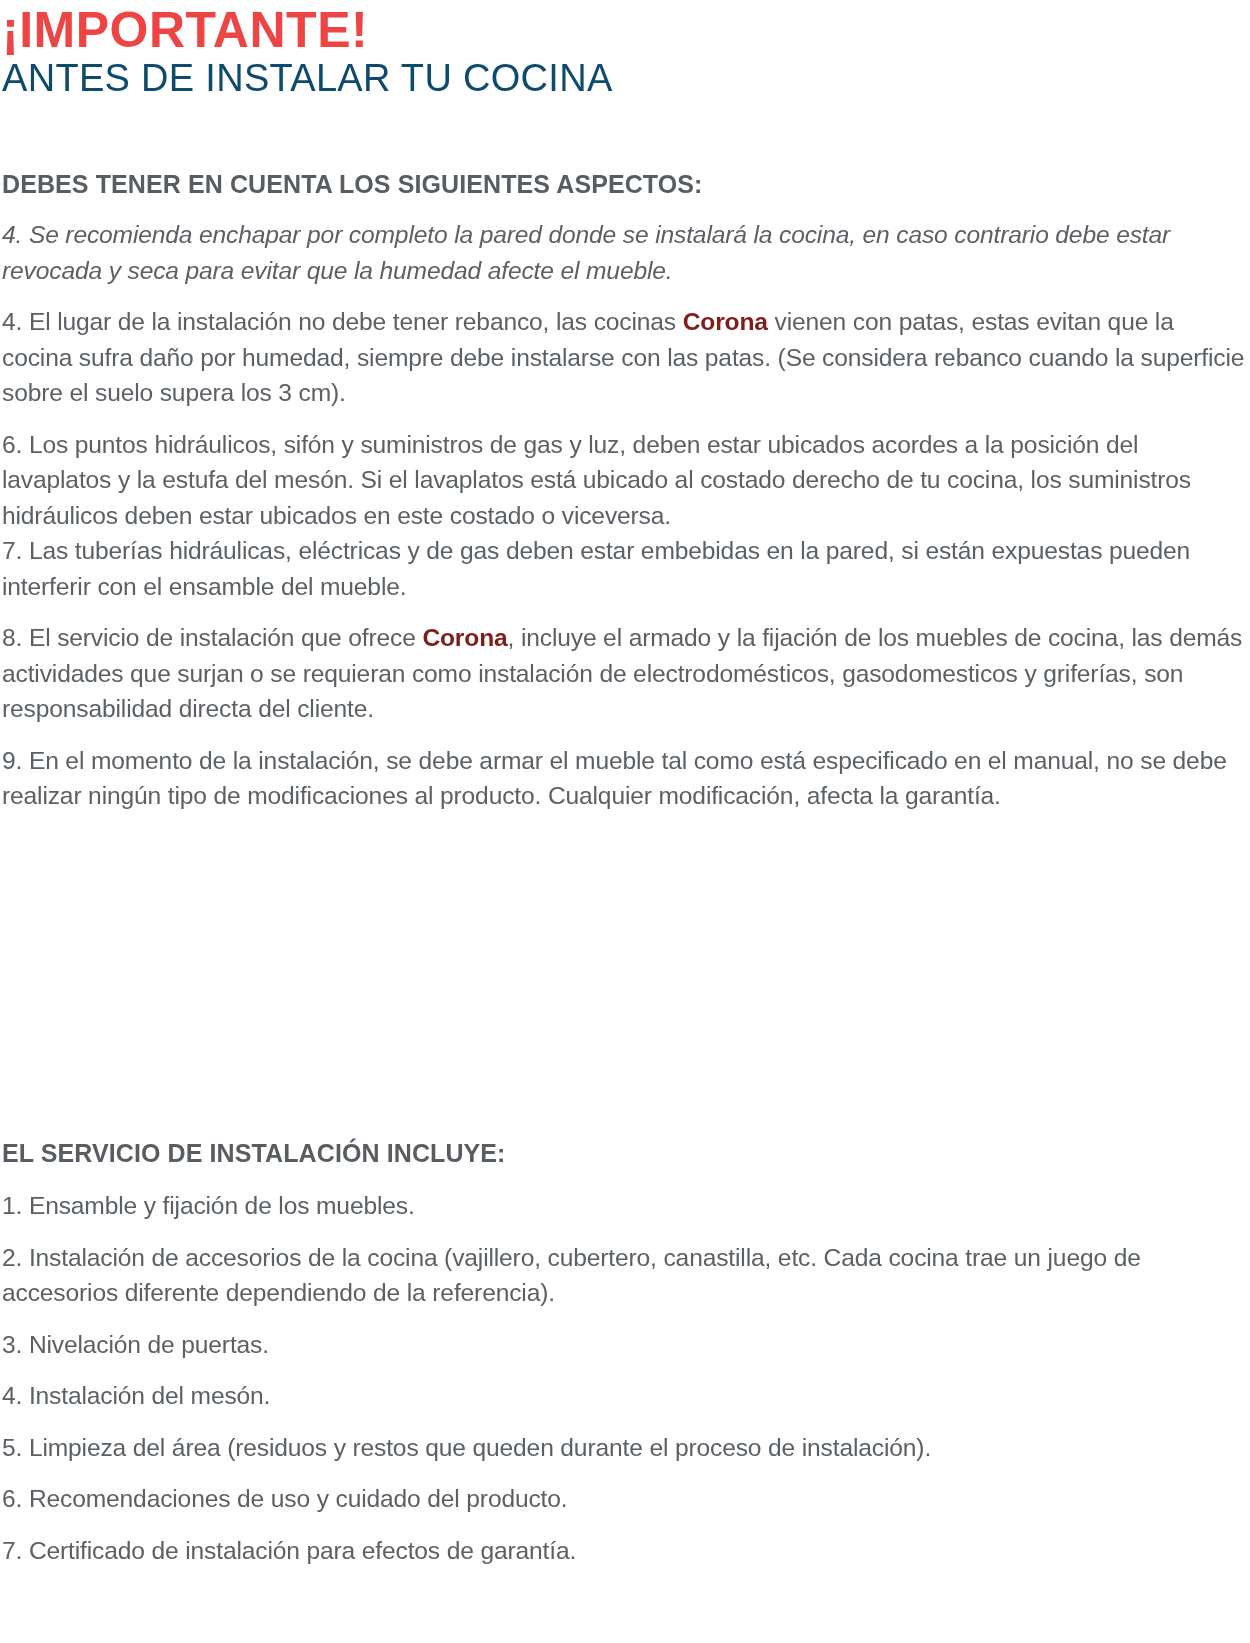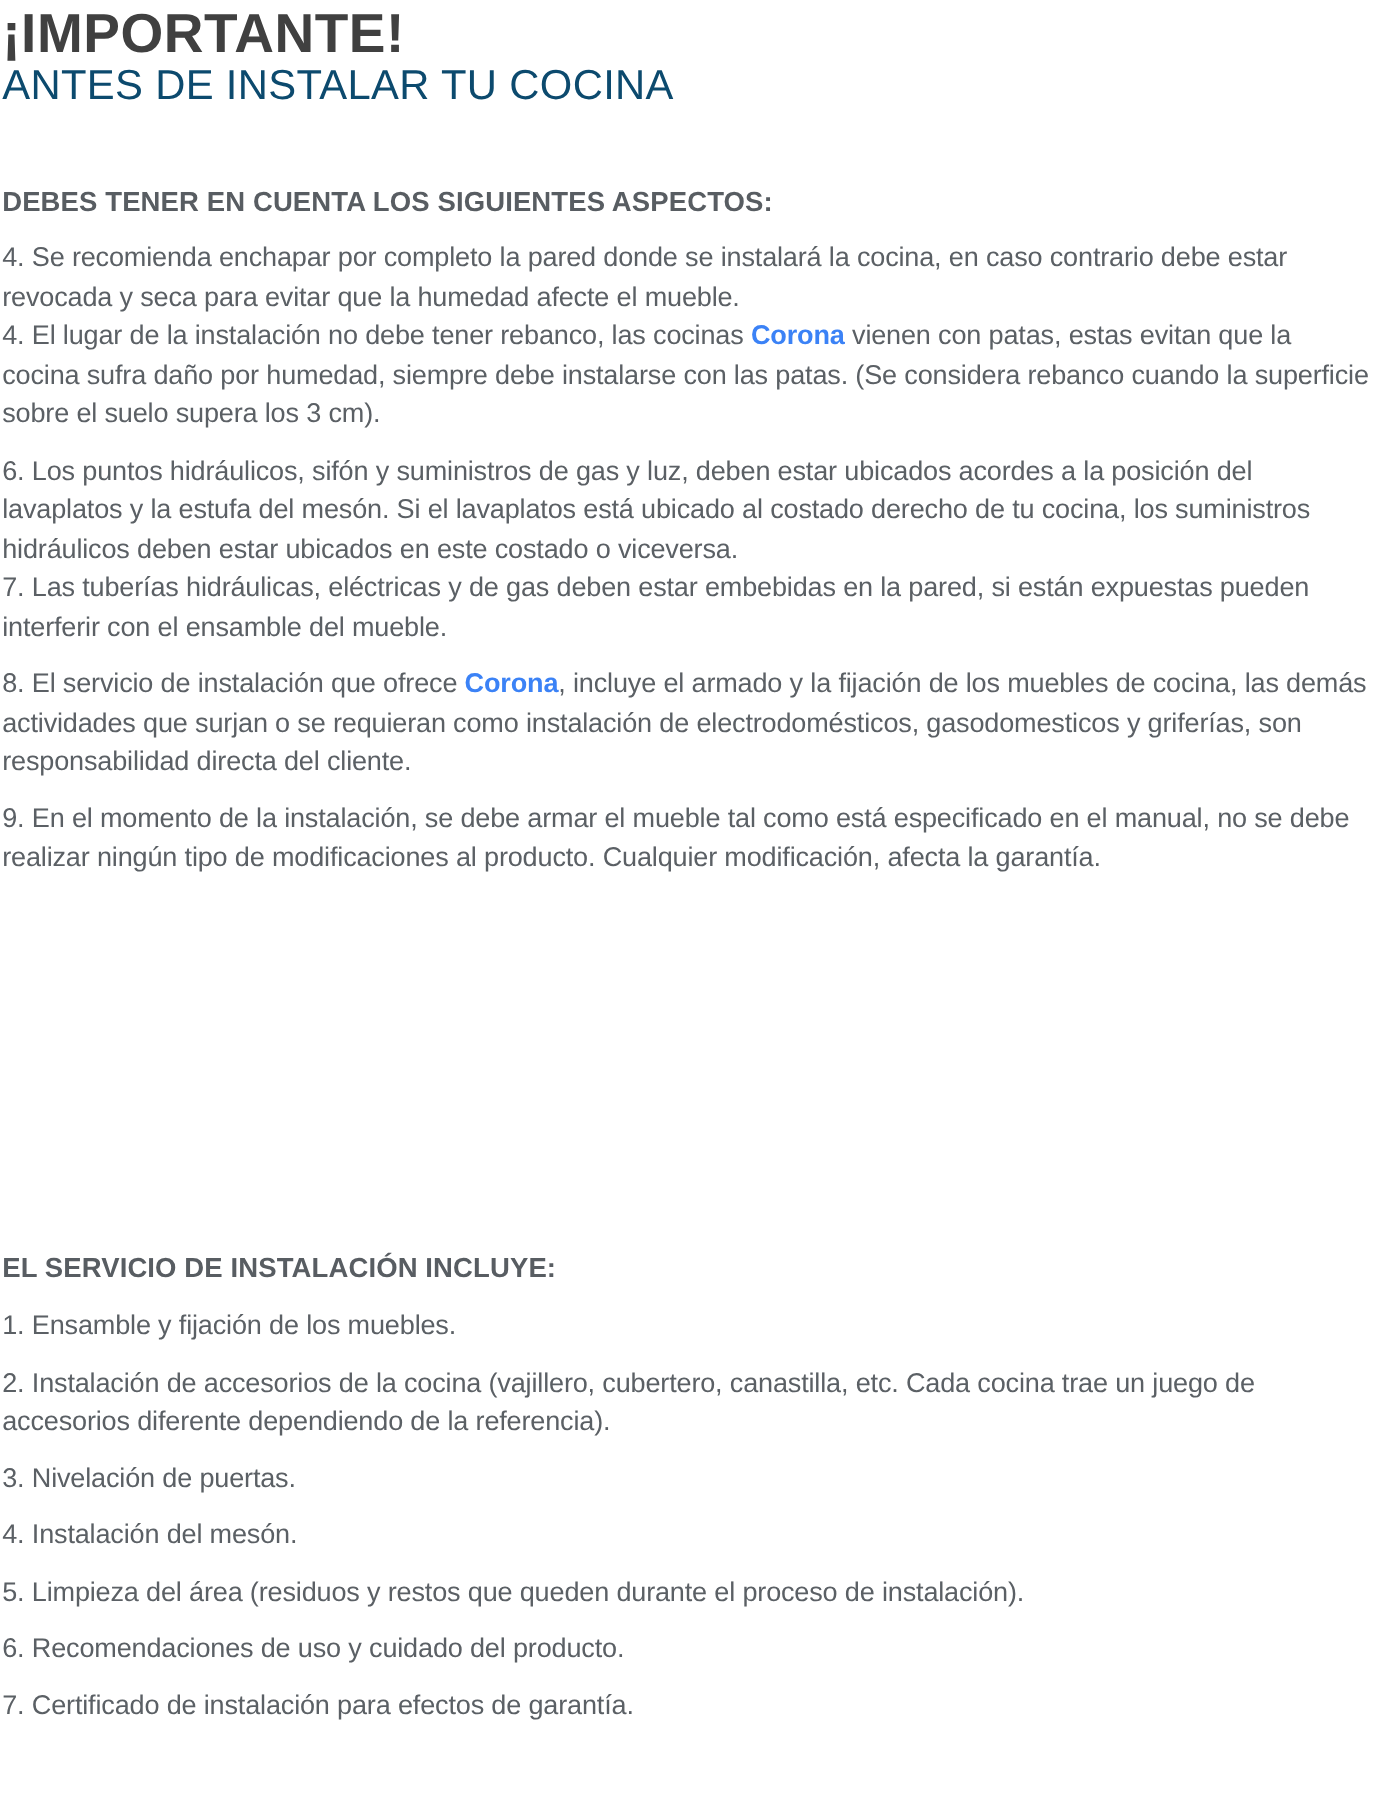--- a/index.html
+++ b/index.html
@@ -20,21 +20,21 @@
       left: 0;
       top: 0;
       width: 1250px;
     }
     .title-main {
       position: absolute;
       left: 2px;
       top: 2px;
       font-size: 50px;
       font-weight: 700;
-      color: #404040;
+      color: #ef4444;
       letter-spacing: 0.5px;
       line-height: 56px;
       margin: 0;
       white-space: nowrap;
     }
     .title-sub {
       position: absolute;
       left: 2px;
       top: 56px;
       font-size: 38px;
@@ -67,35 +67,35 @@
     .list-item {
       font-size: 24.6px;
       line-height: 35.5px;
       color: #5b6065;
       margin: 0;
       padding: 0;
       letter-spacing: -0.15px;
     }
     .list-item .strong {
       font-weight: 700;
-      color: #3b82f6;
+      color: #7f1d1d;
     }
   </style>
 </head>
 <body>
 
 <div class="page">
 
   <h1 class="title-main">¡IMPORTANTE!</h1>
   <h2 class="title-sub">ANTES DE INSTALAR TU COCINA</h2>
 
   <h3 class="section-heading" style="top:168px;">DEBES TENER EN CUENTA LOS SIGUIENTES ASPECTOS:</h3>
 
   <ul class="list" style="top:217px;">
-    <li class="list-item" style="">
+    <li class="list-item" style="margin-bottom:16px;font-style:italic;">
       <span>4. Se recomienda enchapar por completo la pared donde se instalará la cocina, en caso contrario debe estar revocada y seca para evitar que la humedad afecte el mueble.</span>
     </li>
     <li class="list-item" style="margin-bottom:16px;">
       <span>4. El lugar de la instalación no debe tener rebanco, las cocinas </span><span class="strong">Corona</span><span> vienen con patas, estas evitan que la cocina sufra daño por humedad, siempre debe instalarse con las patas. (Se considera rebanco cuando la superficie sobre el suelo supera los 3 cm).</span>
     </li>
     <li class="list-item" style="margin-bottom:0;">
       <span>6. Los puntos hidráulicos, sifón y suministros de gas y luz, deben estar ubicados acordes a la posición del lavaplatos y la estufa del mesón. Si el lavaplatos está ubicado al costado derecho de tu cocina, los suministros hidráulicos deben estar ubicados en este costado o viceversa.</span>
     </li>
     <li class="list-item" style="margin-bottom:16px;">
       <span>7. Las tuberías hidráulicas, eléctricas y de gas deben estar embebidas en la pared, si están expuestas pueden interferir con el ensamble del mueble.</span>

